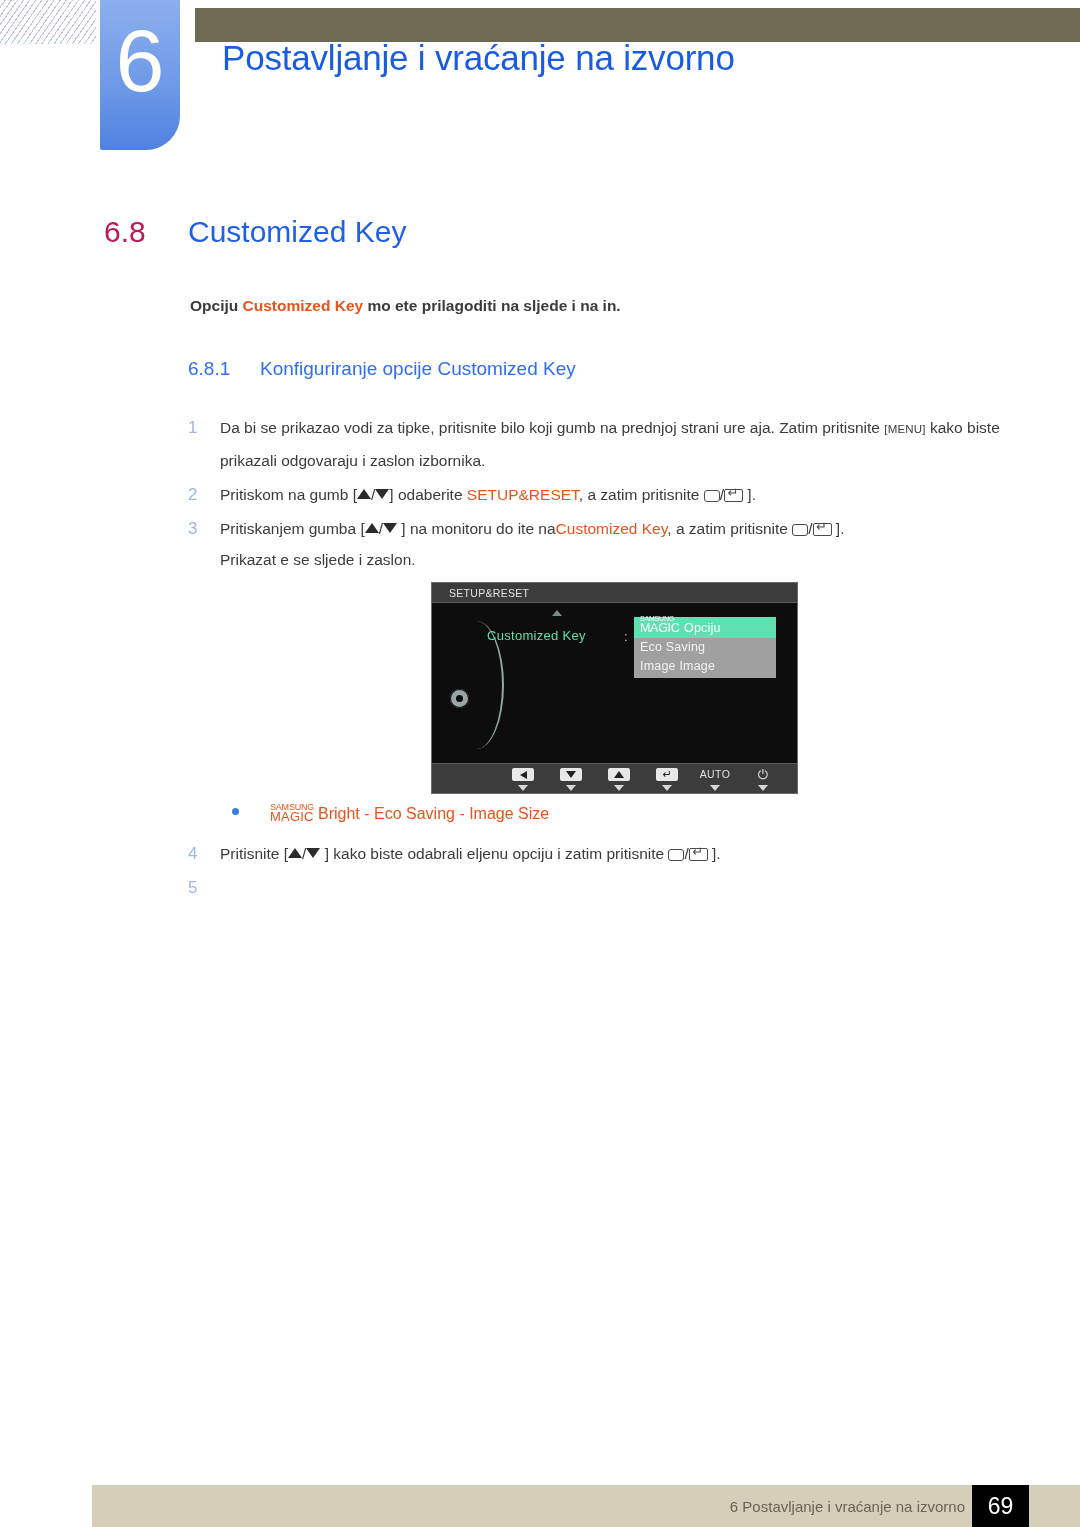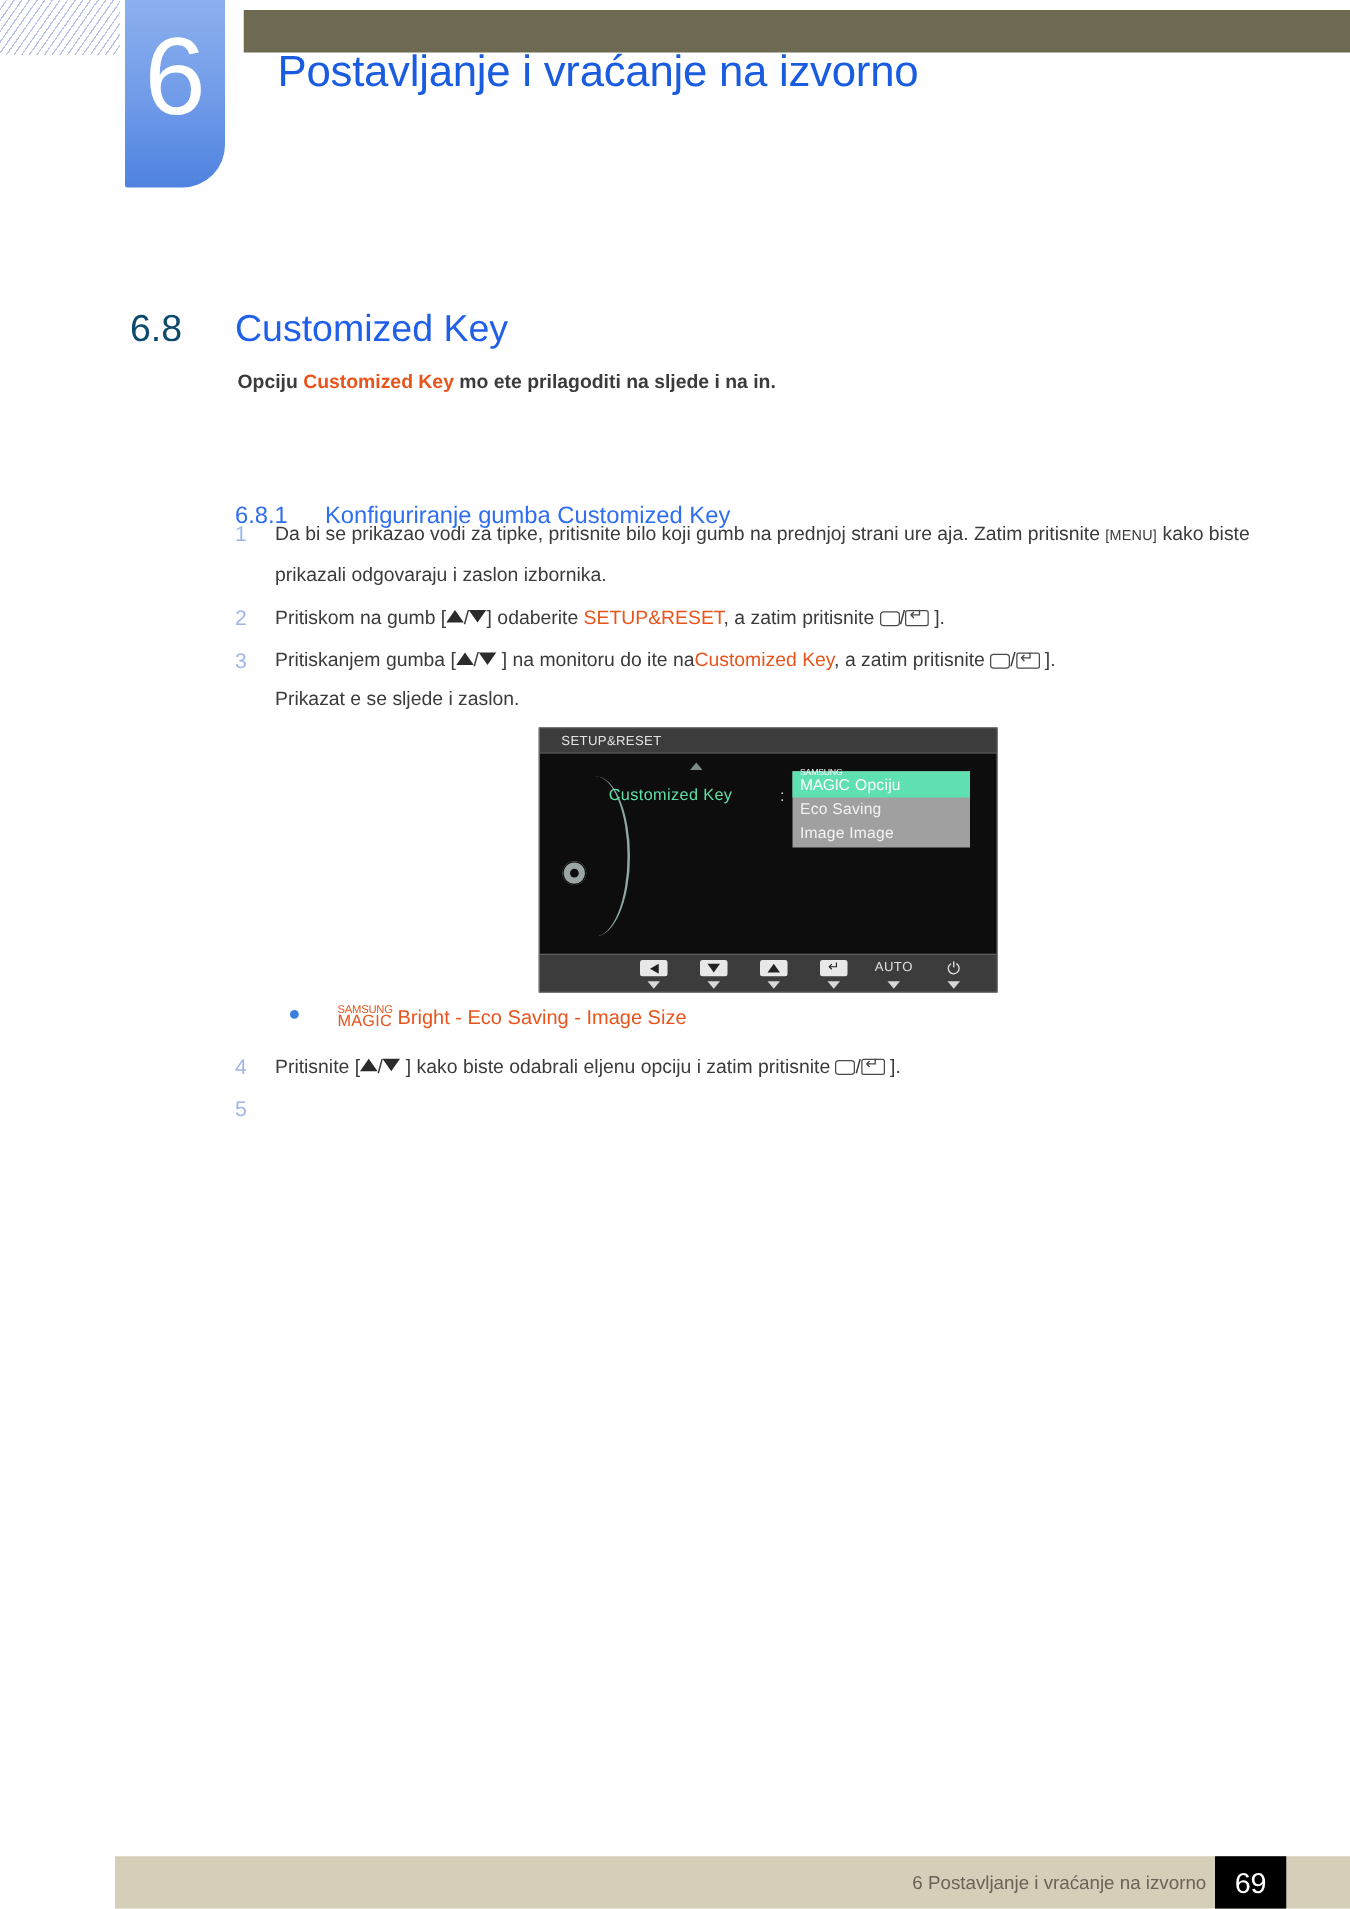--- a/index.html
+++ b/index.html
@@ -59,29 +59,28 @@
     white-space: nowrap;
   }
 
   
   .h1-row {
     position: absolute;
     left: 104px; top: 215px;
     display: flex;
     align-items: baseline;
   }
-  .h1-num { font-size: 30px; color: #0c4a6e; width: 84px; margin-top: 32px; }
+  .h1-num { font-size: 30px; color: #be185d; width: 84px; }
   .h1-text { font-size: 30px; color: #2060e8; }
 
   .h2-row {
     position: absolute;
     left: 188px; top: 358px;
     display: flex;
     align-items: baseline;
-    margin-top: 44px;
   }
   .h2-num { font-size: 19px; color: #2f6ef0; width: 72px; }
   .h2-text { font-size: 19px; color: #2f6ef0; }
 
   
   .intro {
     position: absolute;
     left: 190px; top: 297px;
     font-size: 15.5px;
     color: #3b3b3b;
@@ -405,21 +404,21 @@
   <span class="h1-num">6.8</span>
   <span class="h1-text">Customized Key</span>
 </div>
 
 <div class="intro">
   <span>Opciju </span><span class="orange">Customized Key</span><span> mo ete prilagoditi na sljede i na in.</span>
 </div>
 
 <div class="h2-row">
   <span class="h2-num">6.8.1</span>
-  <span class="h2-text">Konfiguriranje gumba Customized Key</span>
+  <span class="h2-text">Konfiguriranje opcije Customized Key</span>
 </div>
 
 <div class="steps">
     <div class="step">
       <div class="step-num">1</div>
       <div class="step-body"><span>Da bi se prikazao vodi  za tipke, pritisnite bilo koji gumb na prednjoj strani ure aja. Zatim pritisnite </span><span class="kbd-menu">[MENU]</span><span> kako biste prikazali odgovaraju i zaslon izbornika.</span></div>
     </div>
     <div class="step">
       <div class="step-num">2</div>
       <div class="step-body"><span>Pritiskom na gumb [</span><span class="tri tri-up"></span><span>/</span><span class="tri tri-dn"></span><span>] odaberite </span><span class="orange">SETUP&amp;RESET</span><span>, a zatim pritisnite </span><span class="btn-glyph g-rect"></span><span>/</span><span class="btn-glyph g-enter"></span><span> ].</span></div>

